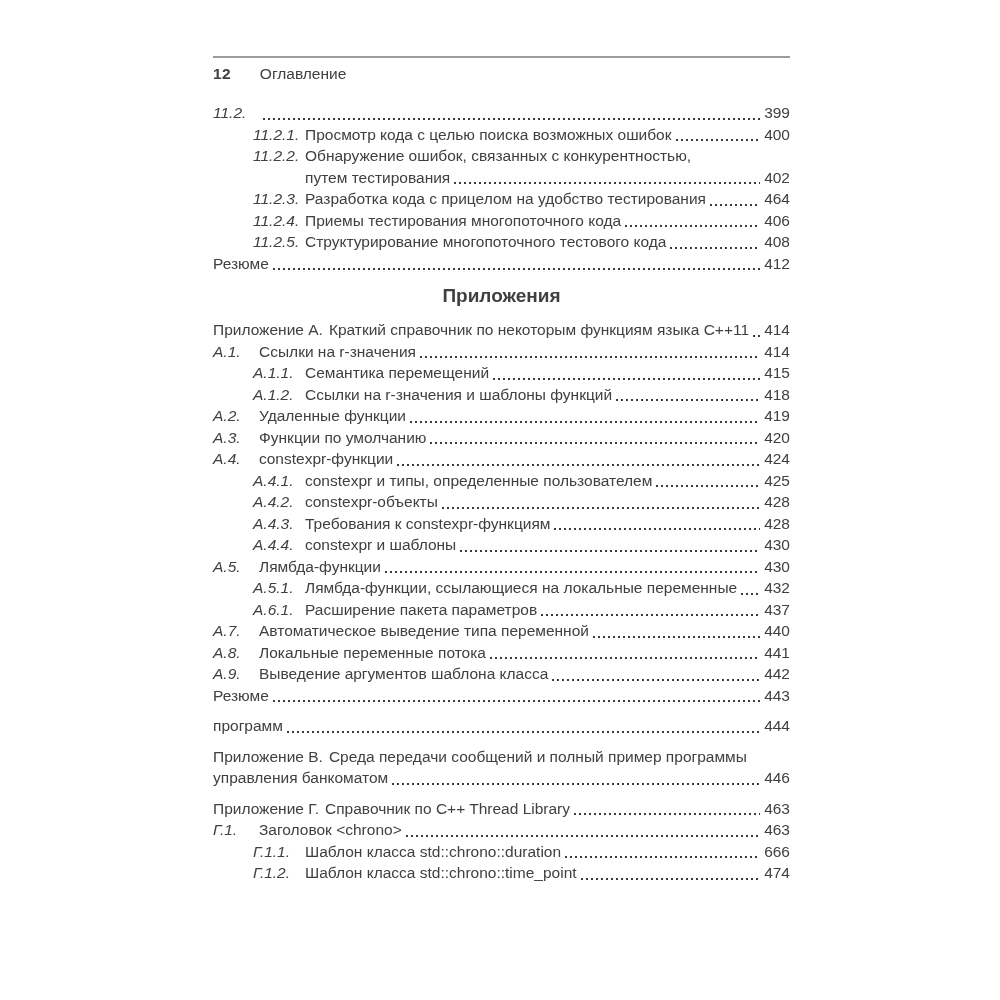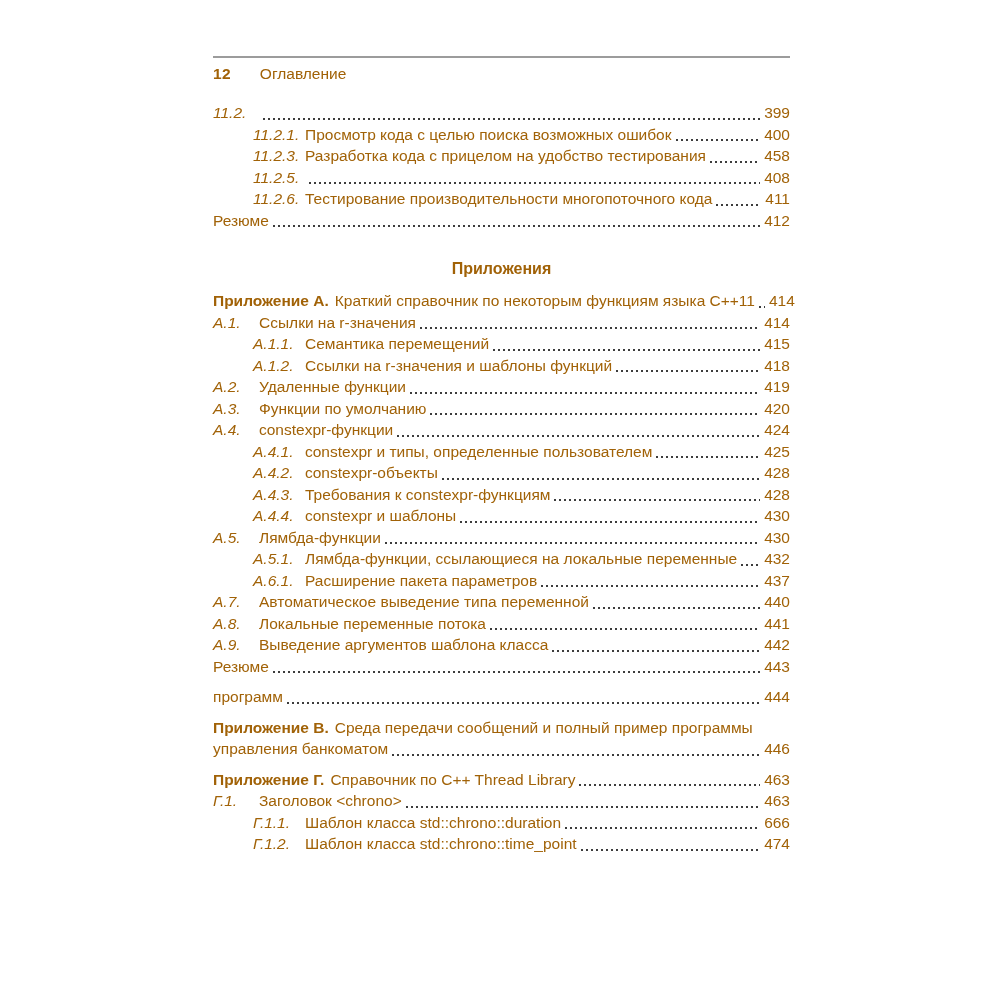--- a/index.html
+++ b/index.html
@@ -1,42 +1,42 @@
 <!DOCTYPE html>
 <html><head>
 <meta charset="utf-8">
 <style>
   html,body{margin:0;padding:0;background:#ffffff;}
   .page{
     width:1000px;height:1000px;background:#ffffff;position:relative;
     font-family:"Liberation Sans","DejaVu Sans",sans-serif;
-    color:#a16207;font-size:15.5px;overflow:hidden;
+    color:#404040;font-size:15.5px;overflow:hidden;
   }
   .content{position:absolute;left:213px;top:56px;width:577px;}
   .rule{border-top:2px solid #9c9c9c;height:0;margin-bottom:7px;}
   .pghead{display:flex;align-items:baseline;margin-bottom:19px;}
   .pghead .num{font-weight:bold;letter-spacing:.3px;}
   .pghead .rt{margin-left:29px;}
   .row{display:flex;align-items:baseline;line-height:21.5px;}
   .lbl{flex:none;font-style:italic;}
   .main > .lbl{width:46px;}
   .sub{margin-left:40px;align-items:center;}
   .sub > .lbl{width:52px;}
   .ttl{flex:none;white-space:nowrap;}
   .leader{
     flex:1 1 auto;min-width:6px;height:2px;align-self:flex-end;
     margin:0 4px 4px 4px;
     background-image:repeating-linear-gradient(to right,#3c3c3c 0 2px,transparent 2px 5px);
   }
   .pg{flex:none;}
   .cont{margin-left:92px;}
   .entry2 .first{margin-left:40px;}
-  .heading{text-align:center;font-weight:bold;font-size:16px;margin:29px 0 12px 0;}
+  .heading{text-align:center;font-weight:bold;font-size:19px;margin:11px 0 12px 0;}
   .apx{margin-top:0;}
-  .apx .bp, .apx2 .bp{font-weight:bold;margin-right:6px;margin-top:17px;}
+  .apx .bp, .apx2 .bp{font-weight:normal;margin-right:6px;margin-top:17px;}
   .gap-top{margin-top:9px;}
   .apx2 .l1{line-height:21.5px;white-space:nowrap;}
 </style>
 </head>
 <body>
 
 <div class="page">
   <div class="content">
 
     <div class="rule"></div>
@@ -49,36 +49,48 @@
       <span class="lbl">11.2.</span>
       <span class="leader"></span>
       <span class="pg">399</span>
     </div>
     <div class="row sub">
       <span class="lbl">11.2.1.</span>
       <span class="ttl">Просмотр кода с целью поиска возможных ошибок</span>
       <span class="leader"></span>
       <span class="pg">400</span>
     </div>
+    <div class="entry2">
+      <div class="row first">
+        <span class="lbl" style="width:52px">11.2.2.</span>
+        <span class="ttl">Обнаружение ошибок, связанных с конкурентностью,</span>
+      </div>
+      <div class="row cont">
+        <span class="ttl">путем тестирования</span>
+        <span class="leader"></span>
+        <span class="pg">402</span>
+      </div>
+    </div>
     <div class="row sub">
       <span class="lbl">11.2.3.</span>
       <span class="ttl">Разработка кода с прицелом на удобство тестирования</span>
       <span class="leader"></span>
-      <span class="pg">458</span>
+      <span class="pg">464</span>
+    </div>
+    <div class="row sub">
+      <span class="lbl">11.2.4.</span>
+      <span class="ttl">Приемы тестирования многопоточного кода</span>
+      <span class="leader"></span>
+      <span class="pg">406</span>
     </div>
     <div class="row sub">
       <span class="lbl">11.2.5.</span>
+      <span class="ttl">Структурирование многопоточного тестового кода</span>
       <span class="leader"></span>
       <span class="pg">408</span>
-    </div>
-    <div class="row sub">
-      <span class="lbl">11.2.6.</span>
-      <span class="ttl">Тестирование производительности многопоточного кода</span>
-      <span class="leader"></span>
-      <span class="pg">411</span>
     </div>
     <div class="row main">
       <span class="ttl">Резюме</span>
       <span class="leader"></span>
       <span class="pg">412</span>
     </div>
 
     <div class="heading">Приложения</div>
 
     <div class="row apx">

